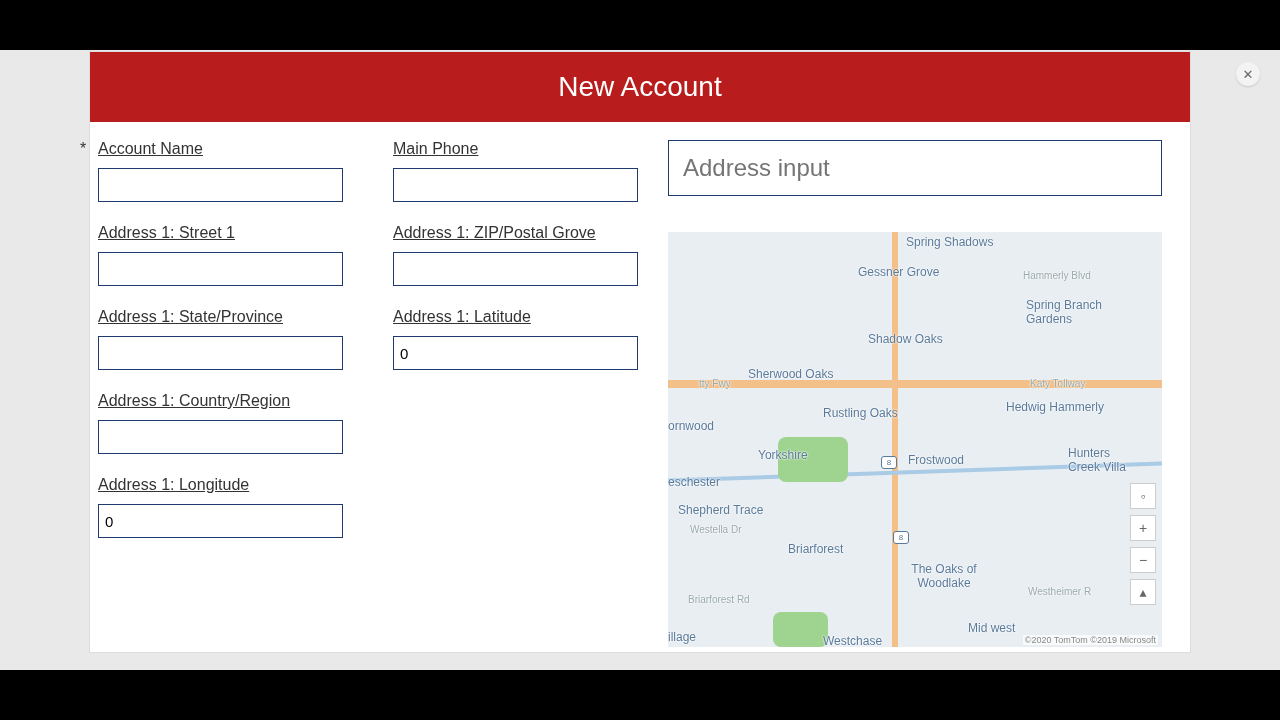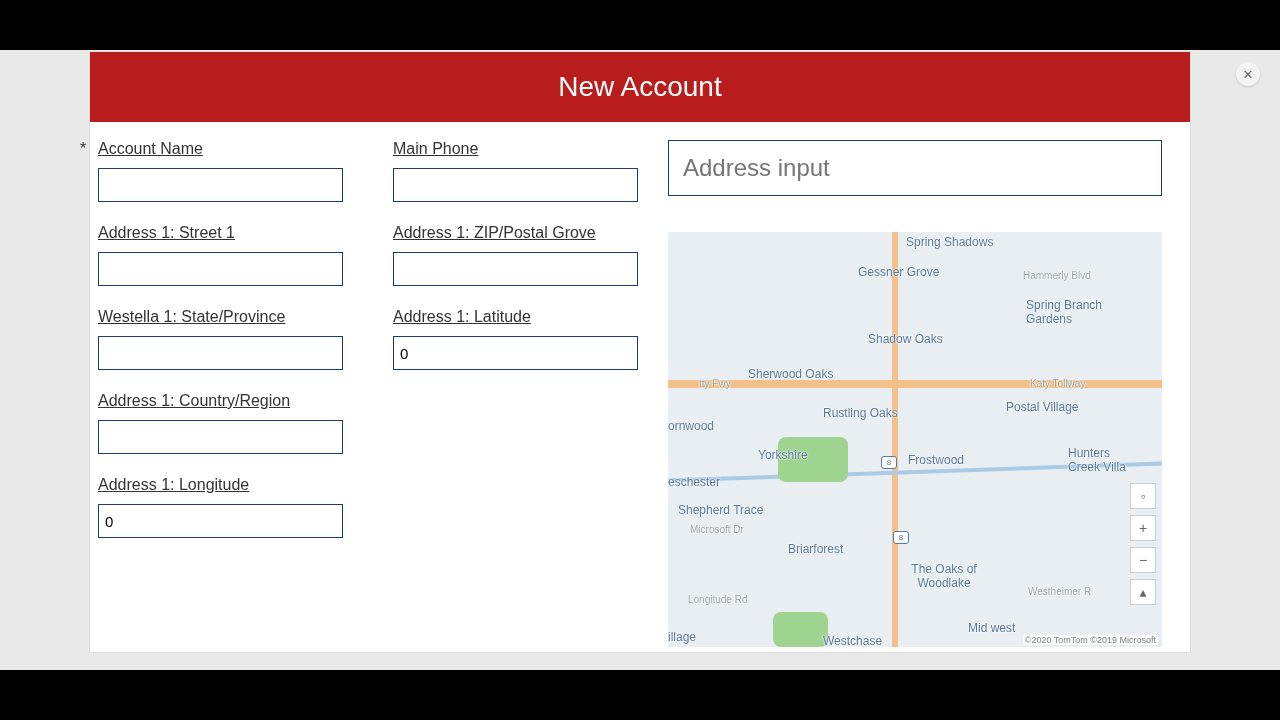--- a/index.html
+++ b/index.html
@@ -139,21 +139,21 @@
         <div class="field">
           <span class="req-star">*</span>
           <label class="field-label">Account Name</label>
           <input class="field-input" value="" style="">
         </div>
         <div class="field">
           <label class="field-label">Address 1: Street 1</label>
           <input class="field-input" value="" style="">
         </div>
         <div class="field">
-          <label class="field-label">Westella 1: State/Province</label>
+          <label class="field-label">Address 1: State/Province</label>
           <input class="field-input" value="" style="">
         </div>
         <div class="field">
           <label class="field-label">Address 1: Country/Region</label>
           <input class="field-input" value="" style="">
         </div>
         <div class="field">
           <label class="field-label">Address 1: Longitude</label>
           <input class="field-input" value="0" style="">
         </div>
@@ -187,38 +187,38 @@
 
         <div class="park" style="top:205px; left:110px; width:70px; height:45px;"></div>
         <div class="park" style="top:380px; left:105px; width:55px; height:35px;"></div>
 
         <span class="map-label" style="top:3px; left:238px;">Spring Shadows</span>
         <span class="map-label" style="top:33px; left:190px;">Gessner Grove</span>
         <span class="map-label" style="top:66px; left:358px; width:90px; white-space:normal;">Spring Branch Gardens</span>
         <span class="map-label" style="top:100px; left:200px;">Shadow Oaks</span>
         <span class="map-label" style="top:135px; left:80px;">Sherwood Oaks</span>
         <span class="map-label" style="top:174px; left:155px;">Rustling Oaks</span>
-        <span class="map-label" style="top:168px; left:338px;">Postal Village</span>
+        <span class="map-label" style="top:168px; left:338px;">Hedwig Hammerly</span>
         <span class="map-label" style="top:216px; left:90px;">Yorkshire</span>
         <span class="map-label" style="top:221px; left:240px;">Frostwood</span>
         <span class="map-label" style="top:214px; left:400px; width:70px; white-space:normal;">Hunters Creek Villa</span>
         <span class="map-label" style="top:187px; left:0;">ornwood</span>
         <span class="map-label" style="top:243px; left:0;">eschester</span>
         <span class="map-label" style="top:271px; left:10px;">Shepherd Trace</span>
         <span class="map-label" style="top:310px; left:120px;">Briarforest</span>
         <span class="map-label" style="top:330px; left:215px; width:80px; white-space:normal; text-align:center;margin-left:21px;">The Oaks of Woodlake</span>
         <span class="map-label" style="top:389px; left:300px;">Mid west</span>
         <span class="map-label" style="top:398px; left:0;">illage</span>
         <span class="map-label" style="top:402px; left:155px;">Westchase</span>
 
         <span class="map-label sm" style="top:38px; left:355px;">Hammerly Blvd</span>
         <span class="map-label sm" style="top:146px; left:362px;">Katy Tollway</span>
         <span class="map-label sm" style="top:146px; left:0;padding-left:31px;">tty Fwy</span>
-        <span class="map-label sm" style="top:292px; left:22px;">Microsoft Dr</span>
-        <span class="map-label sm" style="top:362px; left:20px;">Longitude Rd</span>
+        <span class="map-label sm" style="top:292px; left:22px;">Westella Dr</span>
+        <span class="map-label sm" style="top:362px; left:20px;">Briarforest Rd</span>
         <span class="map-label sm" style="top:354px; left:360px;">Westheimer R</span>
 
         <div class="route-shield" style="top:224px; left:213px;">8</div>
         <div class="route-shield" style="top:299px; left:225px;">8</div>
 
         <div class="map-ctrl" style="bottom:138px;">
             <span>◦</span>
           </div>
         <div class="map-ctrl" style="bottom:106px;">
             <span>+</span>

